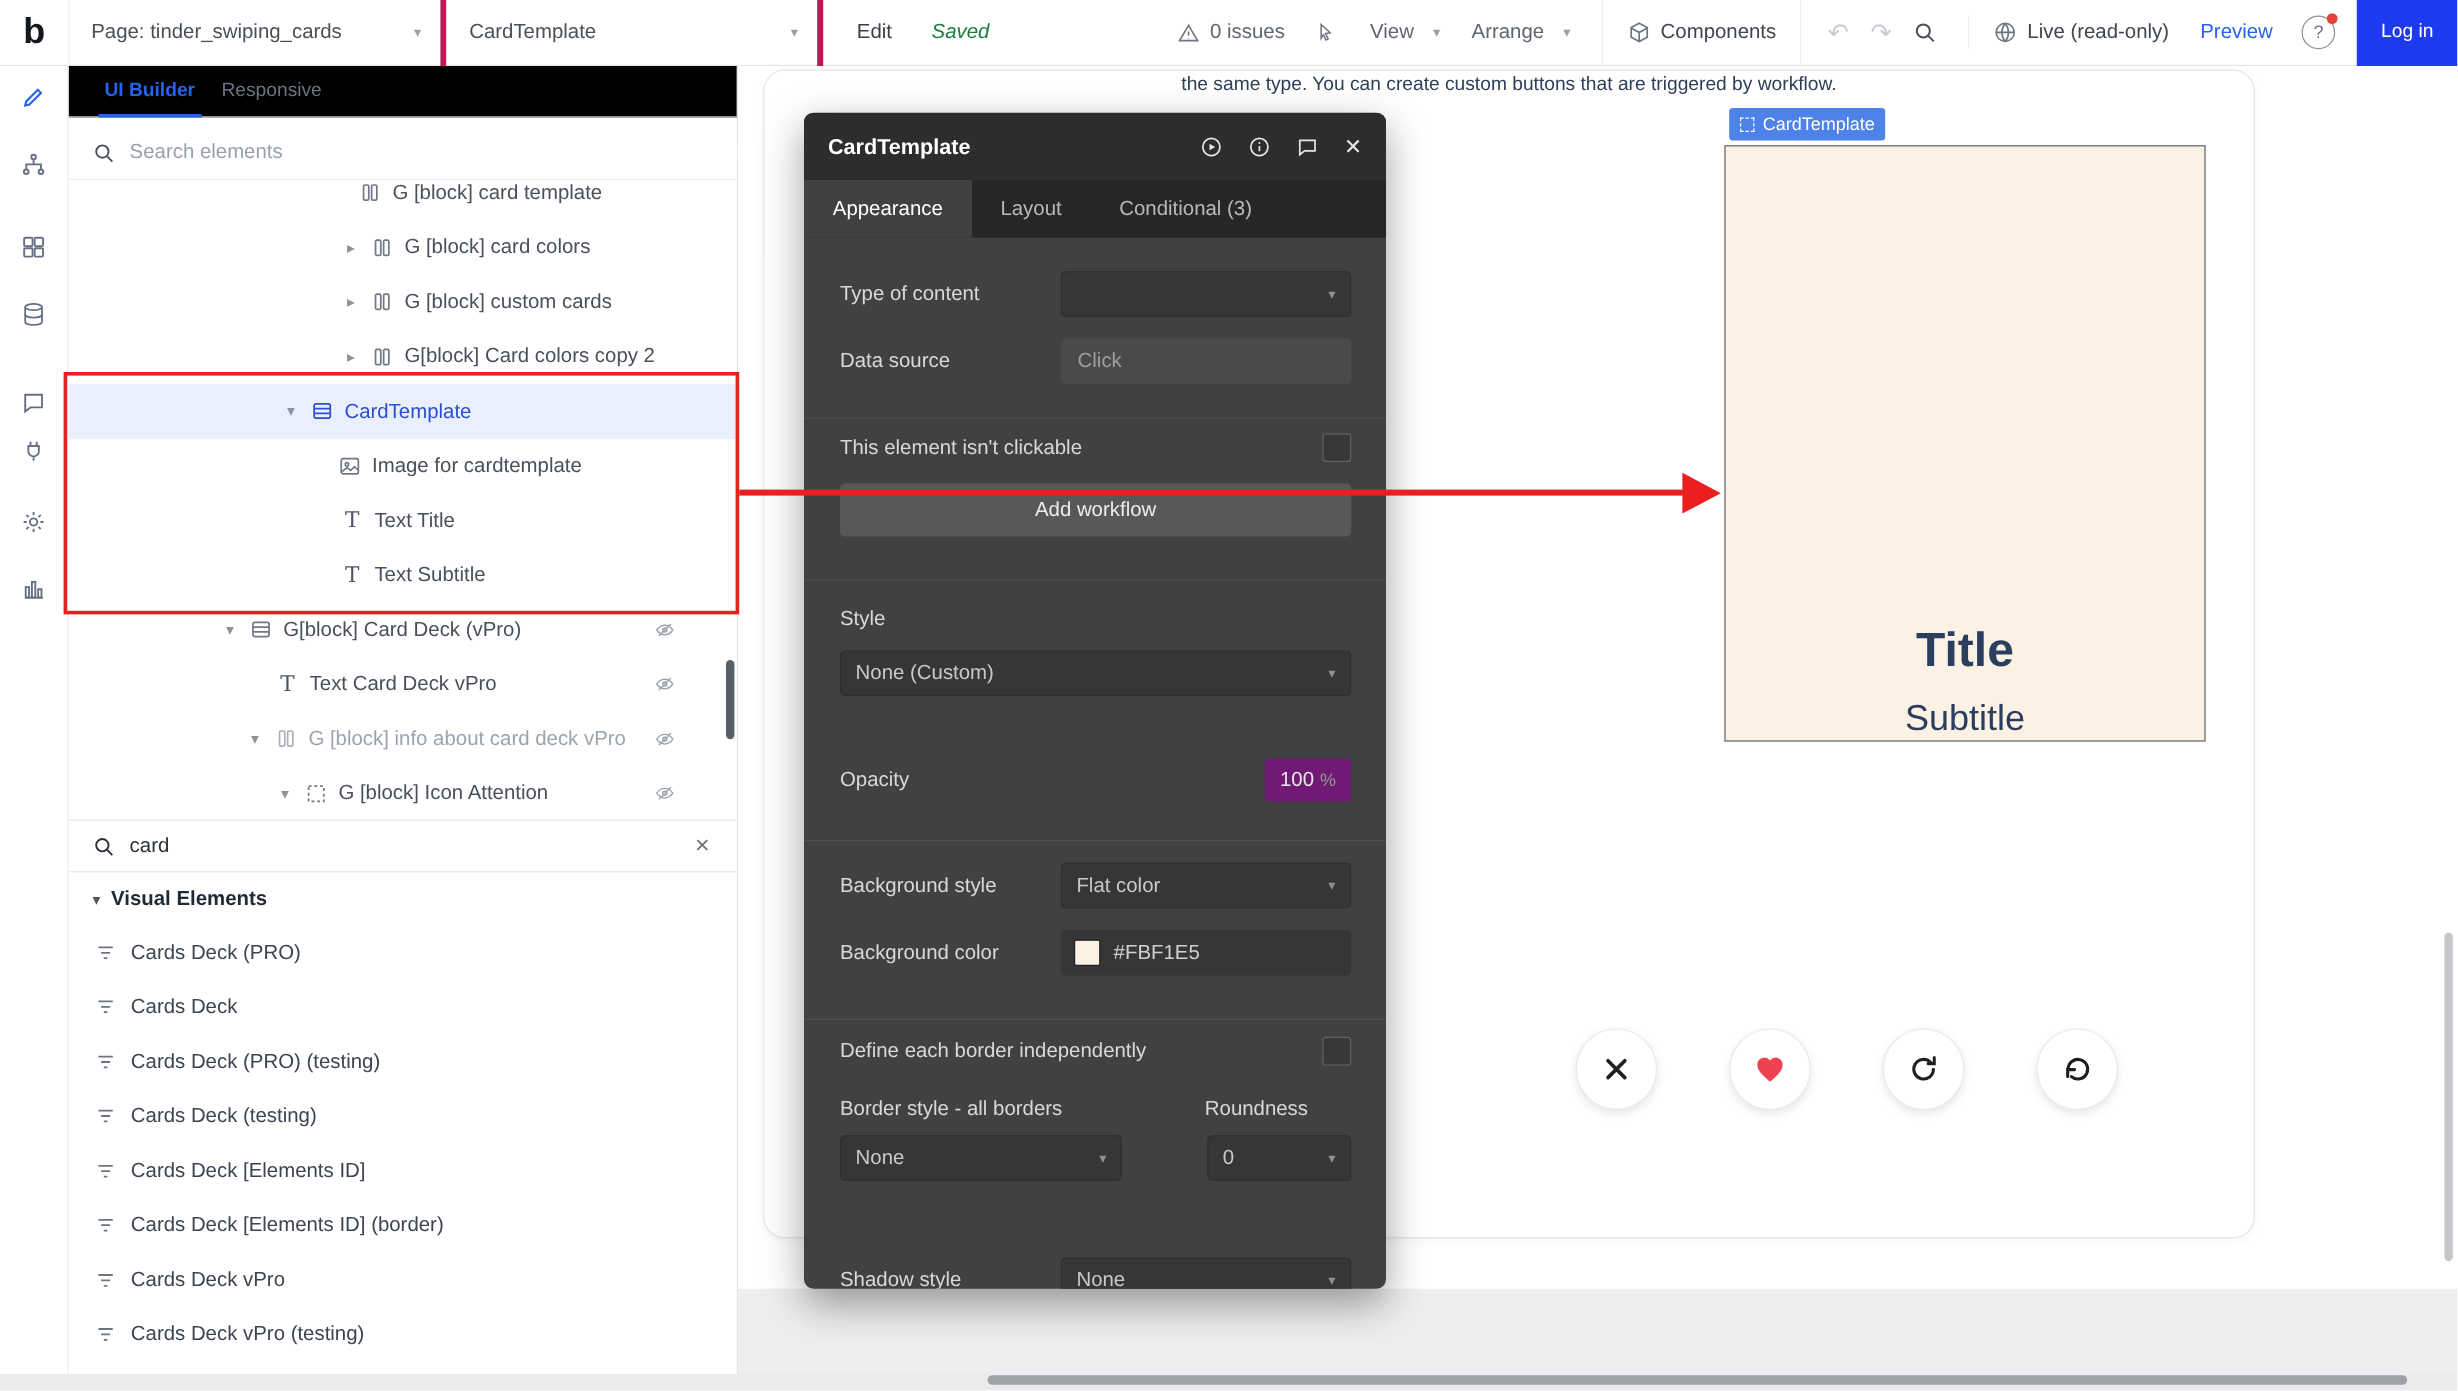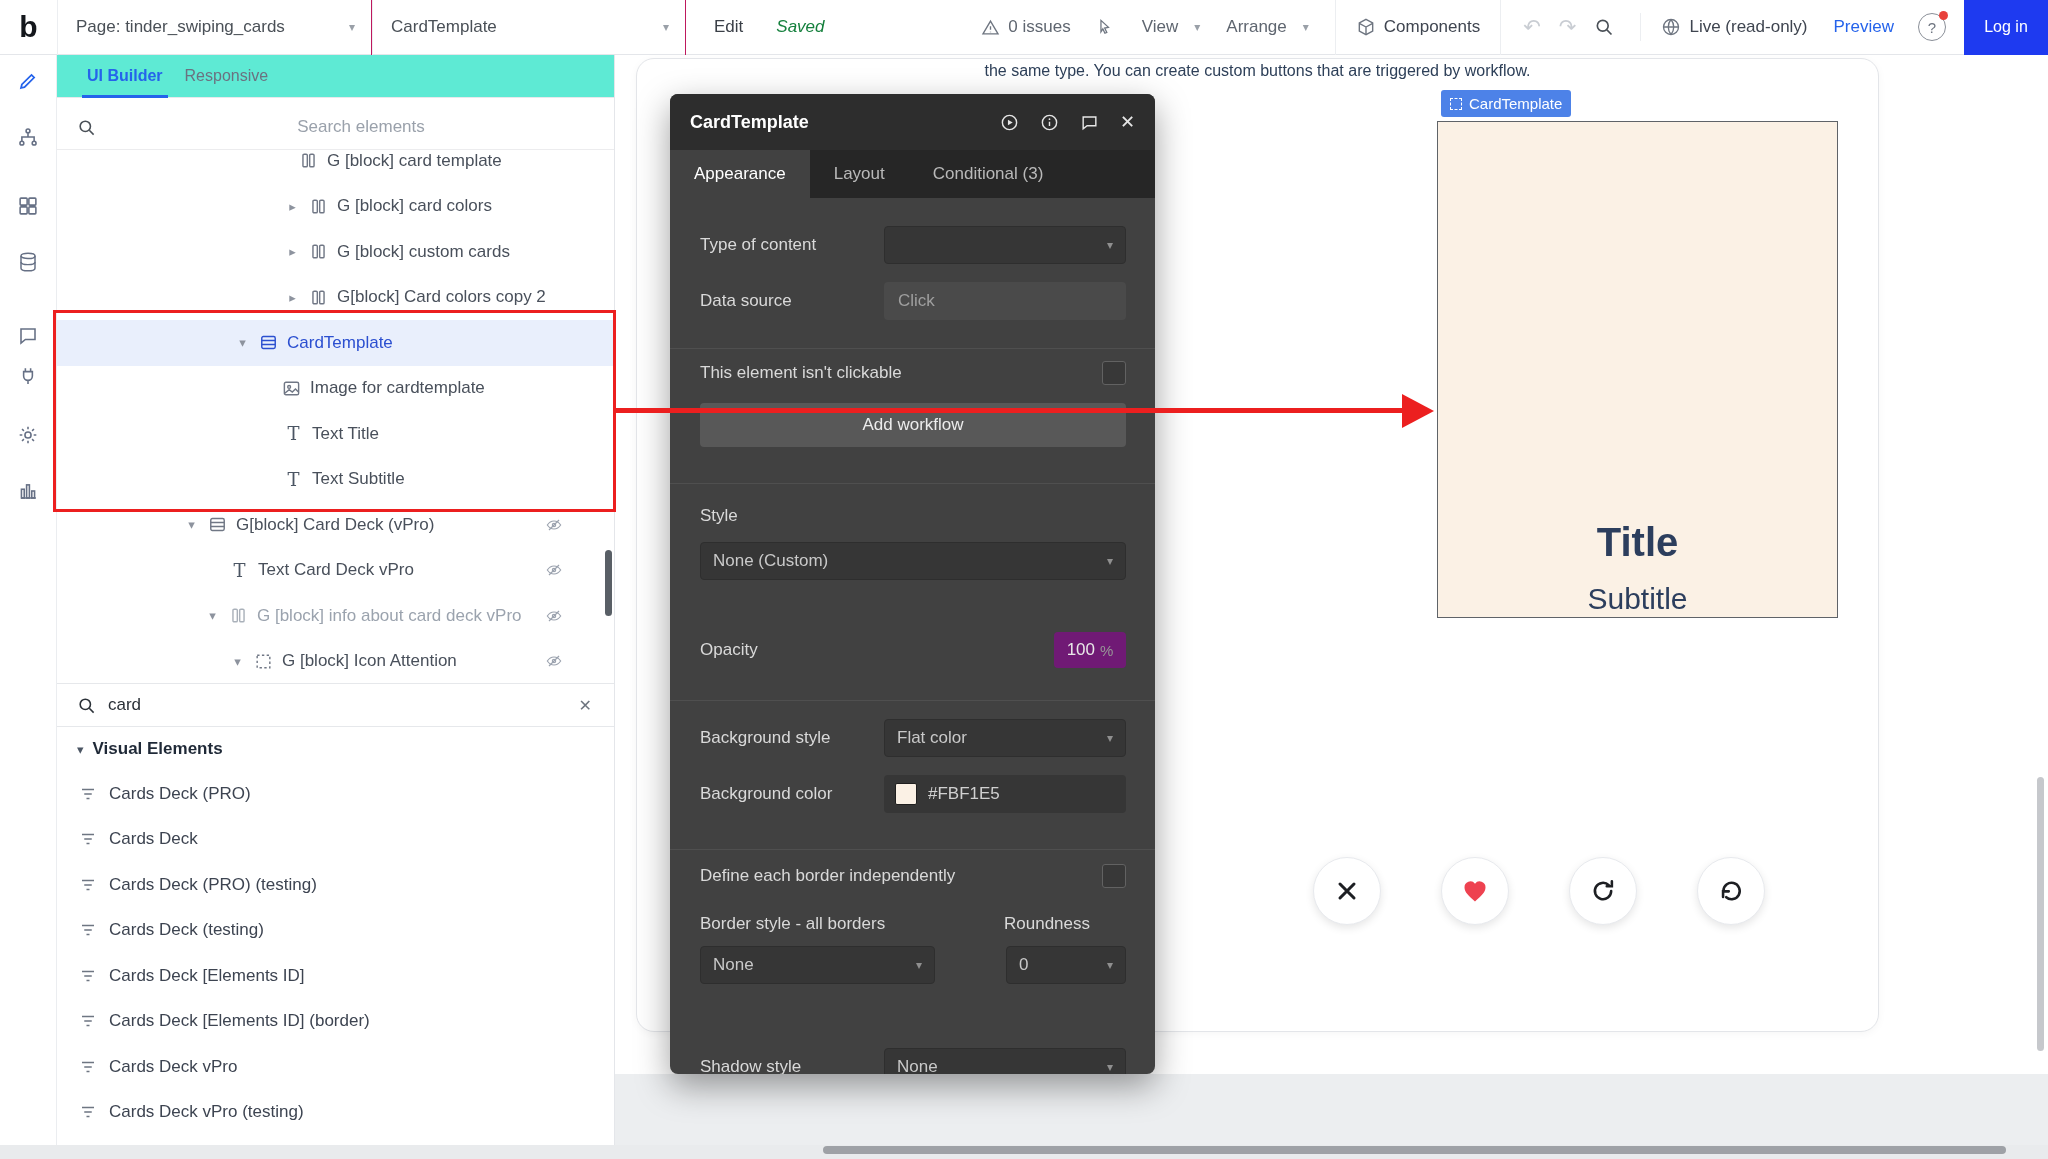--- a/index.html
+++ b/index.html
@@ -7,21 +7,21 @@
   body { font-family:"Liberation Sans", sans-serif; background:#fff; }
   #app { position:relative; width:2048px; height:1159px; overflow:hidden; background:#fff; }
   svg { display:block; }
 
   
   .topbar { position:absolute; left:0; top:0; width:2048px; height:55px; background:#fff;
             border-bottom:1px solid #e4e6ea; display:flex; align-items:center; z-index:50;
             font-size:17px; color:#3f4550; }
   .tb-logo { width:57px; text-align:center; font-weight:bold; font-size:30px; color:#14171c; }
   .tb-select { height:55px; display:flex; align-items:center; padding:0 16px 0 18px;
-               border-left:1px solid #eceef1; border-right:1px solid #be185d; cursor:pointer; }
+               border-left:1px solid #eceef1; border-right:5px solid #be185d; cursor:pointer; }
   .tb-select.page { width:315px; }
   .tb-select.elem { width:314px; }
   .tb-select .lbl { flex:1; color:#4a5057; white-space:nowrap; overflow:hidden; }
   .caret { color:#9aa0a8; font-size:12px; margin-left:8px; }
   .tb-edit { margin-left:28px; color:#3a3f47; }
   .tb-saved { margin-left:33px; color:#15803d;font-style:italic; }
   .tb-right { margin-left:auto; display:flex; align-items:center; height:55px; }
   .tb-item { display:flex; align-items:center; gap:8px; margin-right:26px; color:#5f6670; white-space:nowrap; }
   .tb-icon { color:#6e7580; }
   .tb-comp { border-left:1px solid #eceef1; border-right:1px solid #eceef1; height:55px;
@@ -38,28 +38,28 @@
   
   .side-strip { position:absolute; left:0; top:55px; width:57px; height:1090px; background:#fff;
                 border-right:1px solid #ebedf0; z-index:20; }
   .strip-icon { position:absolute; left:50%; transform:translate(-50%,-50%); color:#667085; }
   .strip-icon.active { color:#2563eb; }
 
   
   .left-panel { position:absolute; left:57px; top:55px; width:558px; height:1090px; background:#fff;
                 border-right:1px solid #e4e6ea; z-index:10; overflow:hidden; font-size:17px; }
   .panel-tabs { position:absolute; top:0; left:0; right:0; height:43px; border-bottom:1px solid #e7e9ec;
-                display:flex; align-items:stretch; padding-left:19px; z-index:3; background:#5eead4; }
+                display:flex; align-items:stretch; padding-left:19px; z-index:3; background:#000000; }
   .ptab { display:flex; align-items:center; padding:0 11px; color:#6b7280; position:relative; cursor:pointer; font-size:16px; }
   .ptab.active { color:#2563eb; font-weight:bold; }
   .ptab.active::after { content:""; position:absolute; left:6px; right:6px; bottom:-1px; height:3px; background:#2563eb; }
   .search1 { position:absolute; top:50px; left:0; right:0; height:45px; background:#fff; z-index:2;
              border-bottom:1px solid #ececee; display:flex; align-items:center; padding-left:20px; gap:12px; }
   .search1 input { border:none; outline:none; font-size:17px; color:#be185d; flex:1;
-                   font-family:"Liberation Sans", sans-serif;text-align:center; }
+                   font-family:"Liberation Sans", sans-serif; }
   .search1 input::placeholder { color:#9aa1ab; }
   .tree { position:absolute; top:83px; left:0; right:0; z-index:1; }
   .trow { display:flex; align-items:center; height:45.5px; gap:9px; position:relative; cursor:pointer; }
   .trow.sel { background:#e9effc; }
   .tcaret { width:15px; flex:0 0 15px; text-align:center; font-size:13px; color:#8d939e; }
   .ticon { color:#707785; flex:0 0 auto; display:flex; }
   .ticon svg { width:19px; height:19px; }
   .ticon.tserif { font-family:"DejaVu Serif", serif; font-size:18px; color:#4b5563; width:19px; text-align:center; display:block; }
   .tlabel { color:#49505b; white-space:nowrap; }
   .trow.sel .tlabel { color:#2b4fd0; }

